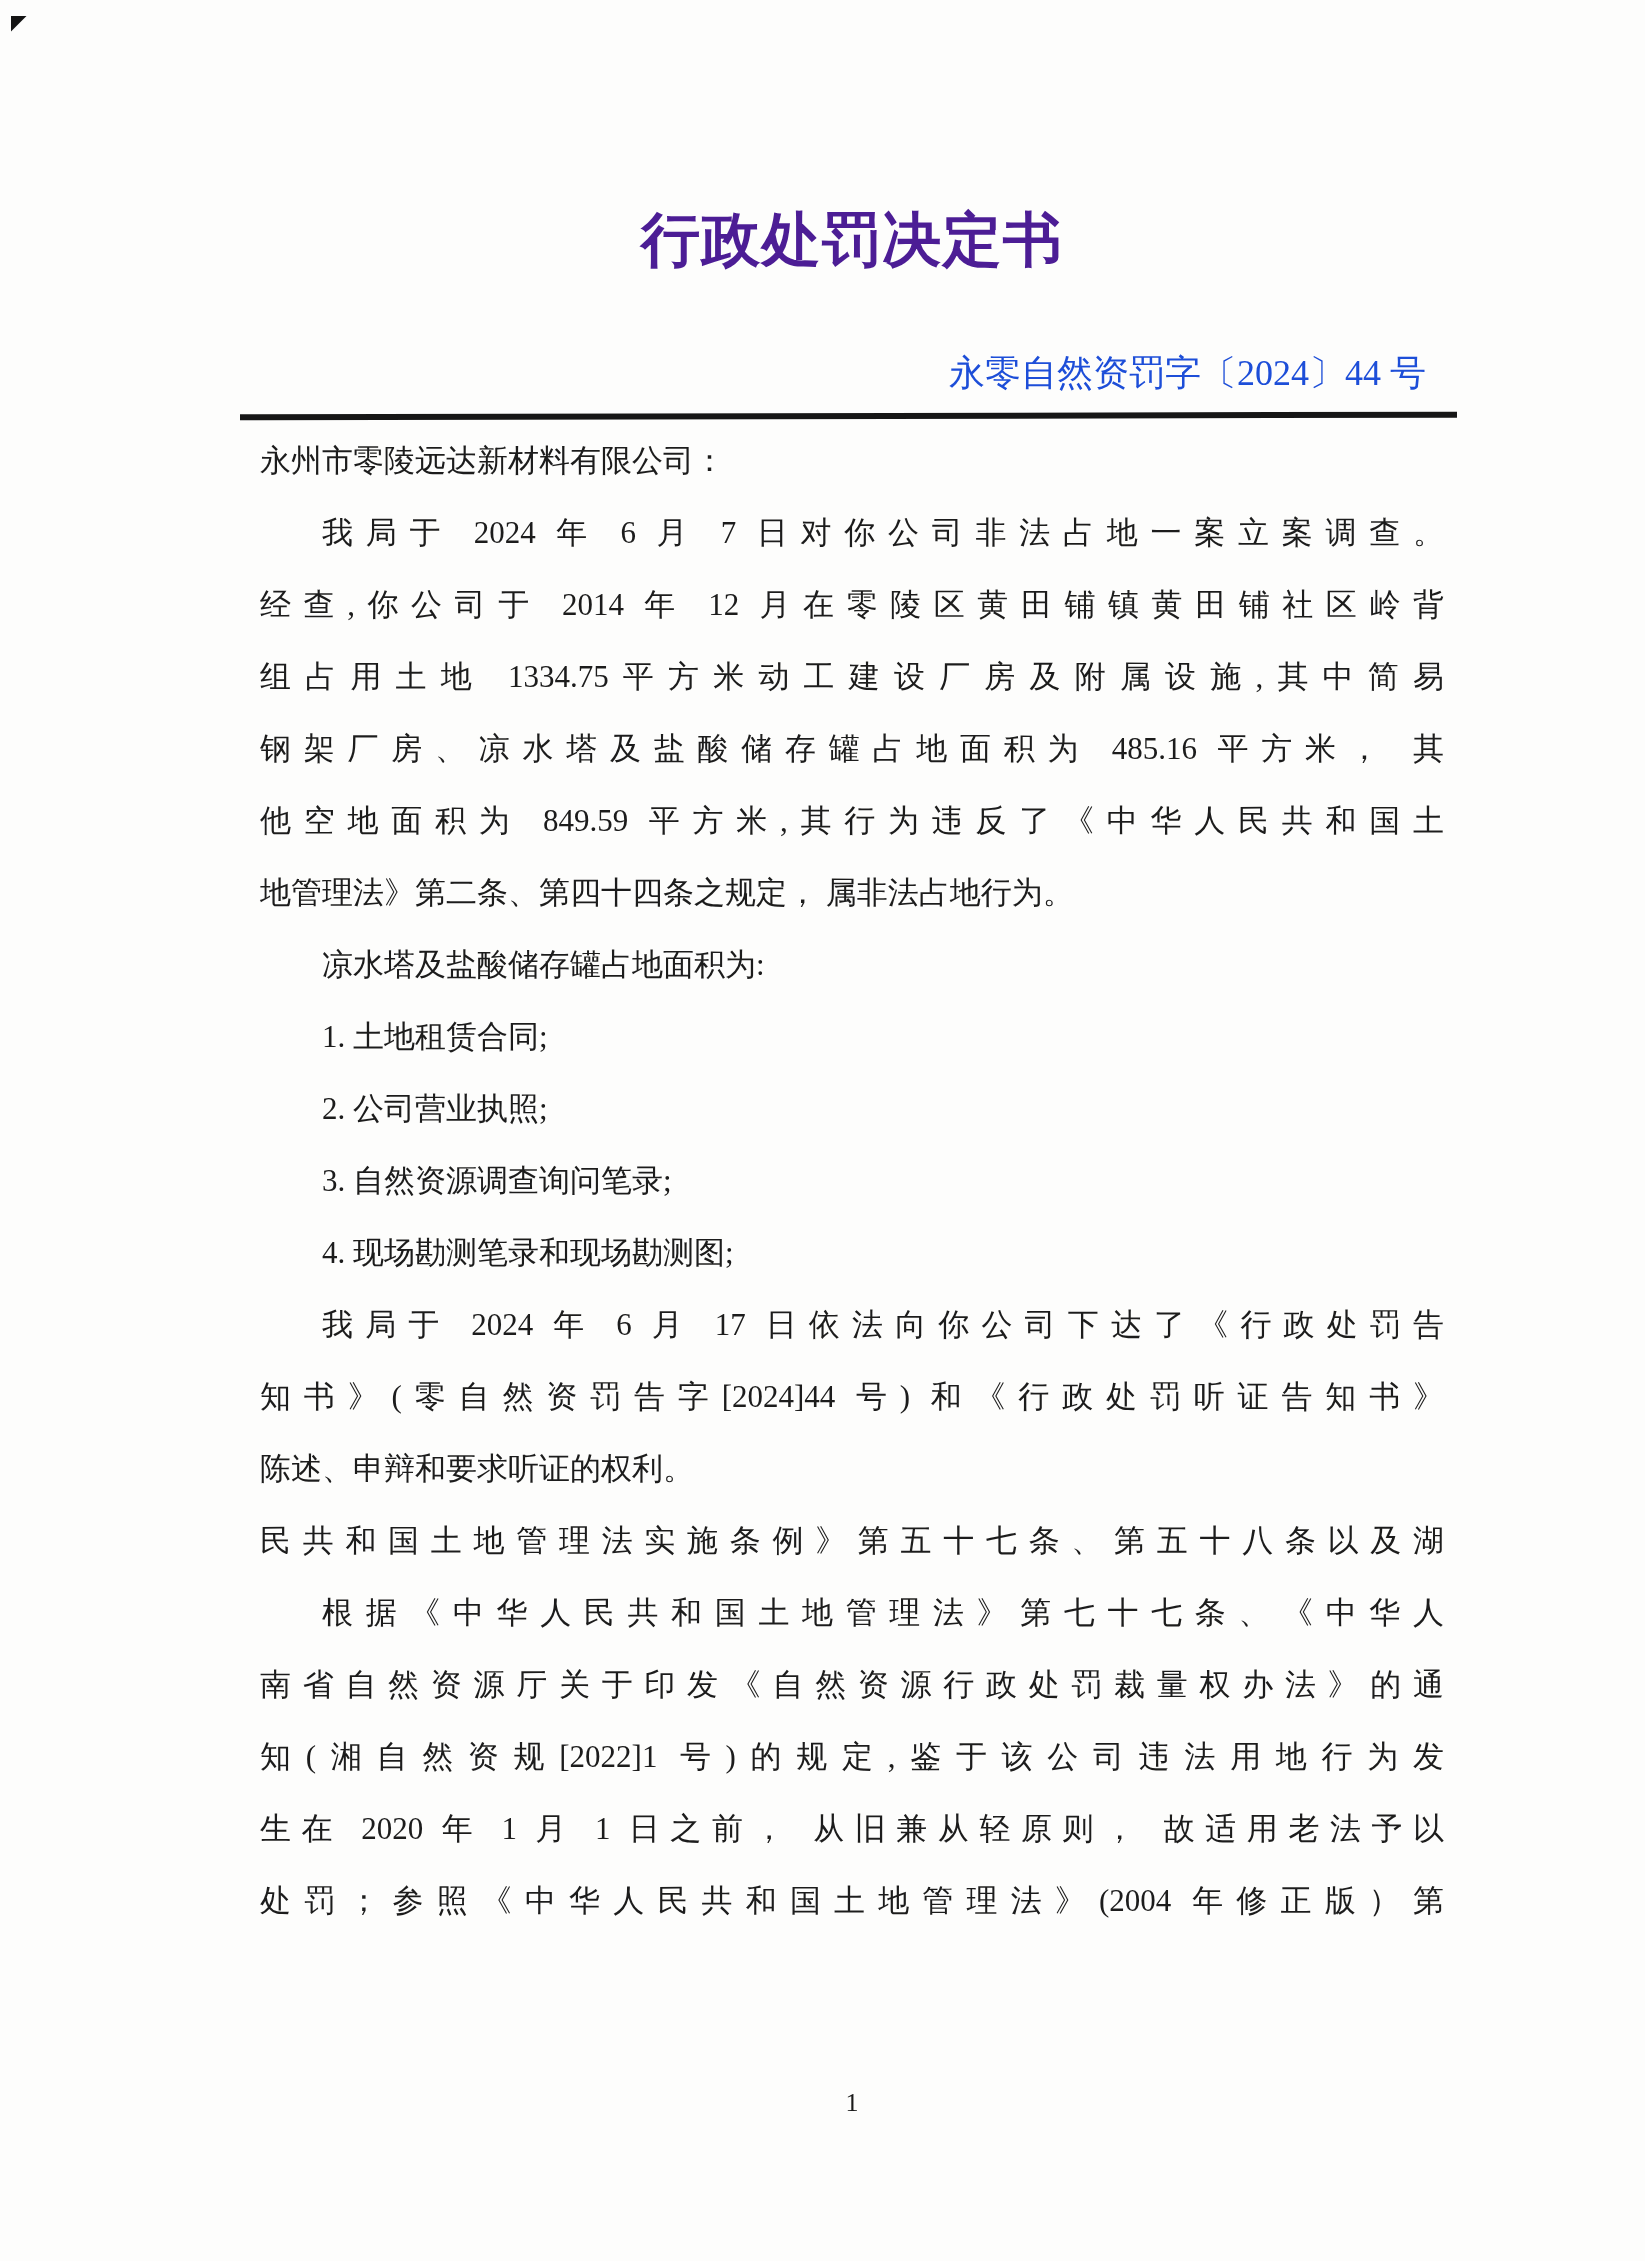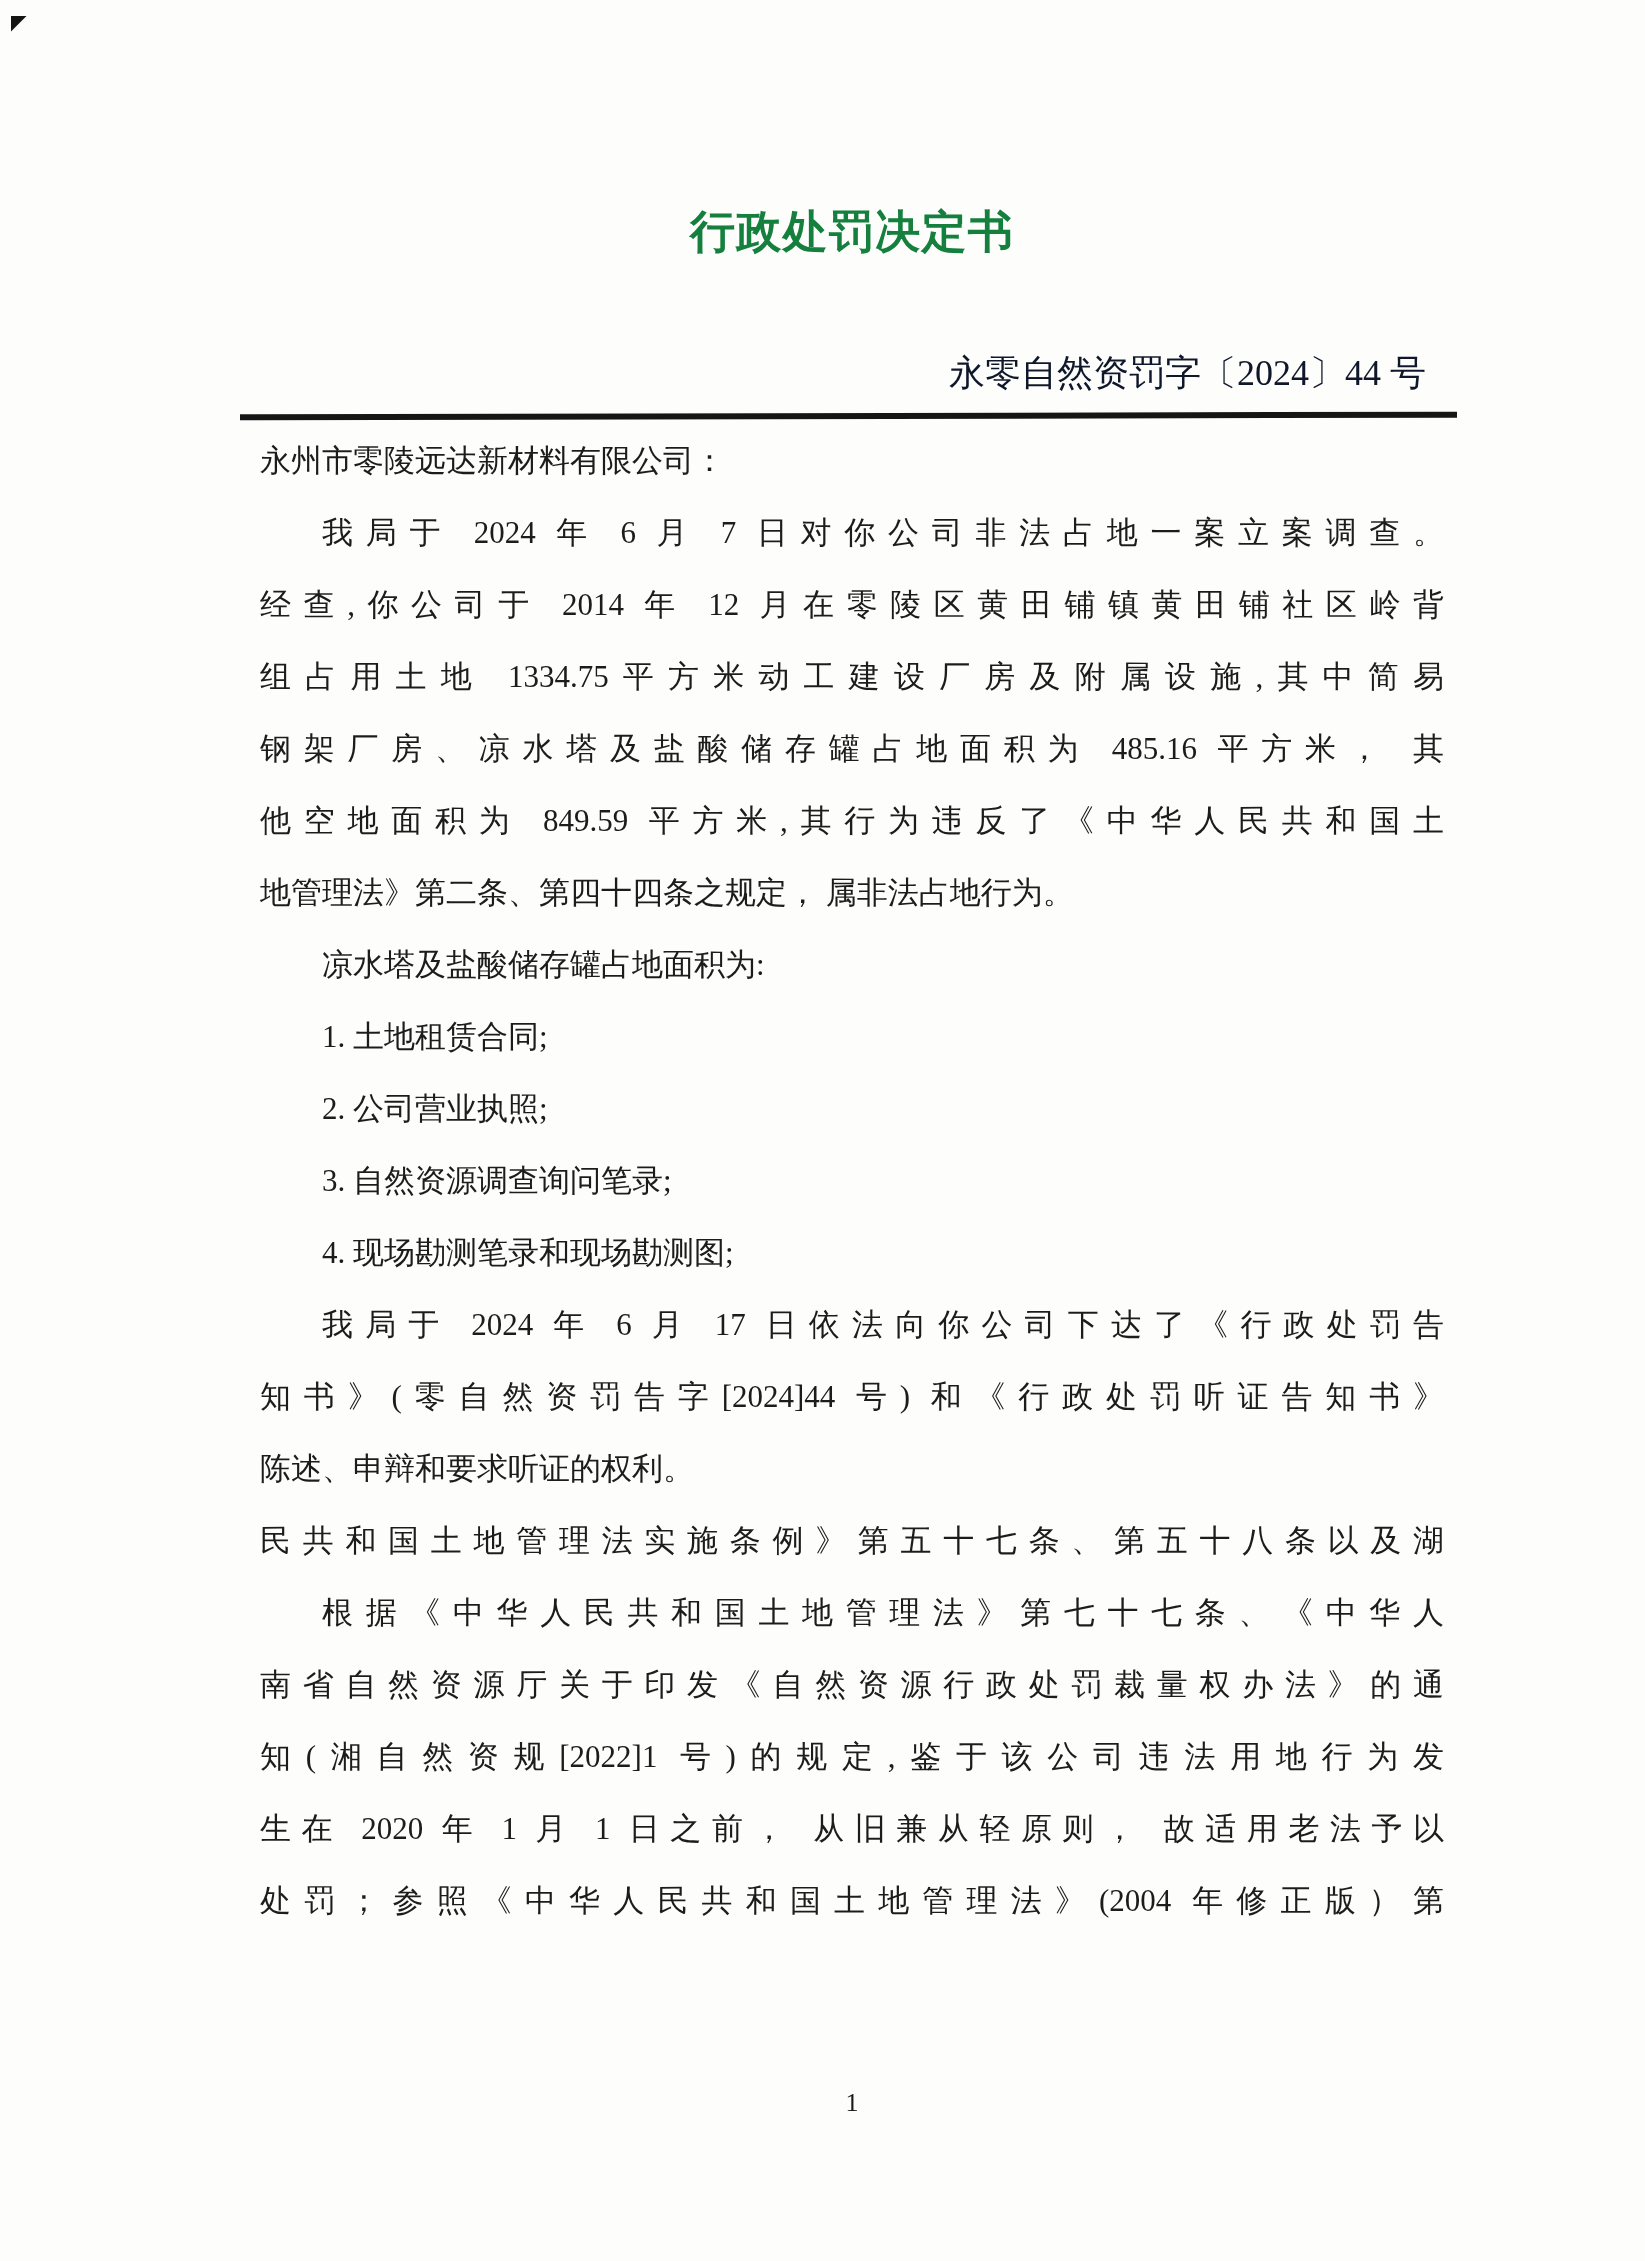--- a/index.html
+++ b/index.html
@@ -22,37 +22,37 @@
     background: #141414;
     clip-path: polygon(0 0, 100% 0, 0 100%);
   }
   .doc-title {
     position: absolute;
     left: 260px;
     width: 1184px;
     top: 205px;
     margin: 0;
     text-align: center;
-    font-size: 45px;
+    font-size: 59px;
     line-height: 1.2;
     font-weight: 700;
     letter-spacing: 1.3px;
-    color: #15803d;
+    color: #4c1d95;
   }
   .doc-number {
     position: absolute;
     left: 260px;
     width: 1184px;
     top: 352px;
     text-align: right;
     padding-right: 0;
     box-sizing: border-box;
     font-size: 36px;
     line-height: 1.2;
-    color: #0f172a;
+    color: #1d4ed8;
     text-decoration: underline;
   }
   .doc-number .inner { display: inline-block; margin-right: 18px; }
   .divider {
     position: absolute;
     left: 240px;
     top: 413px;
     width: 1217px;
     height: 5.8px;
     background: #161616;

